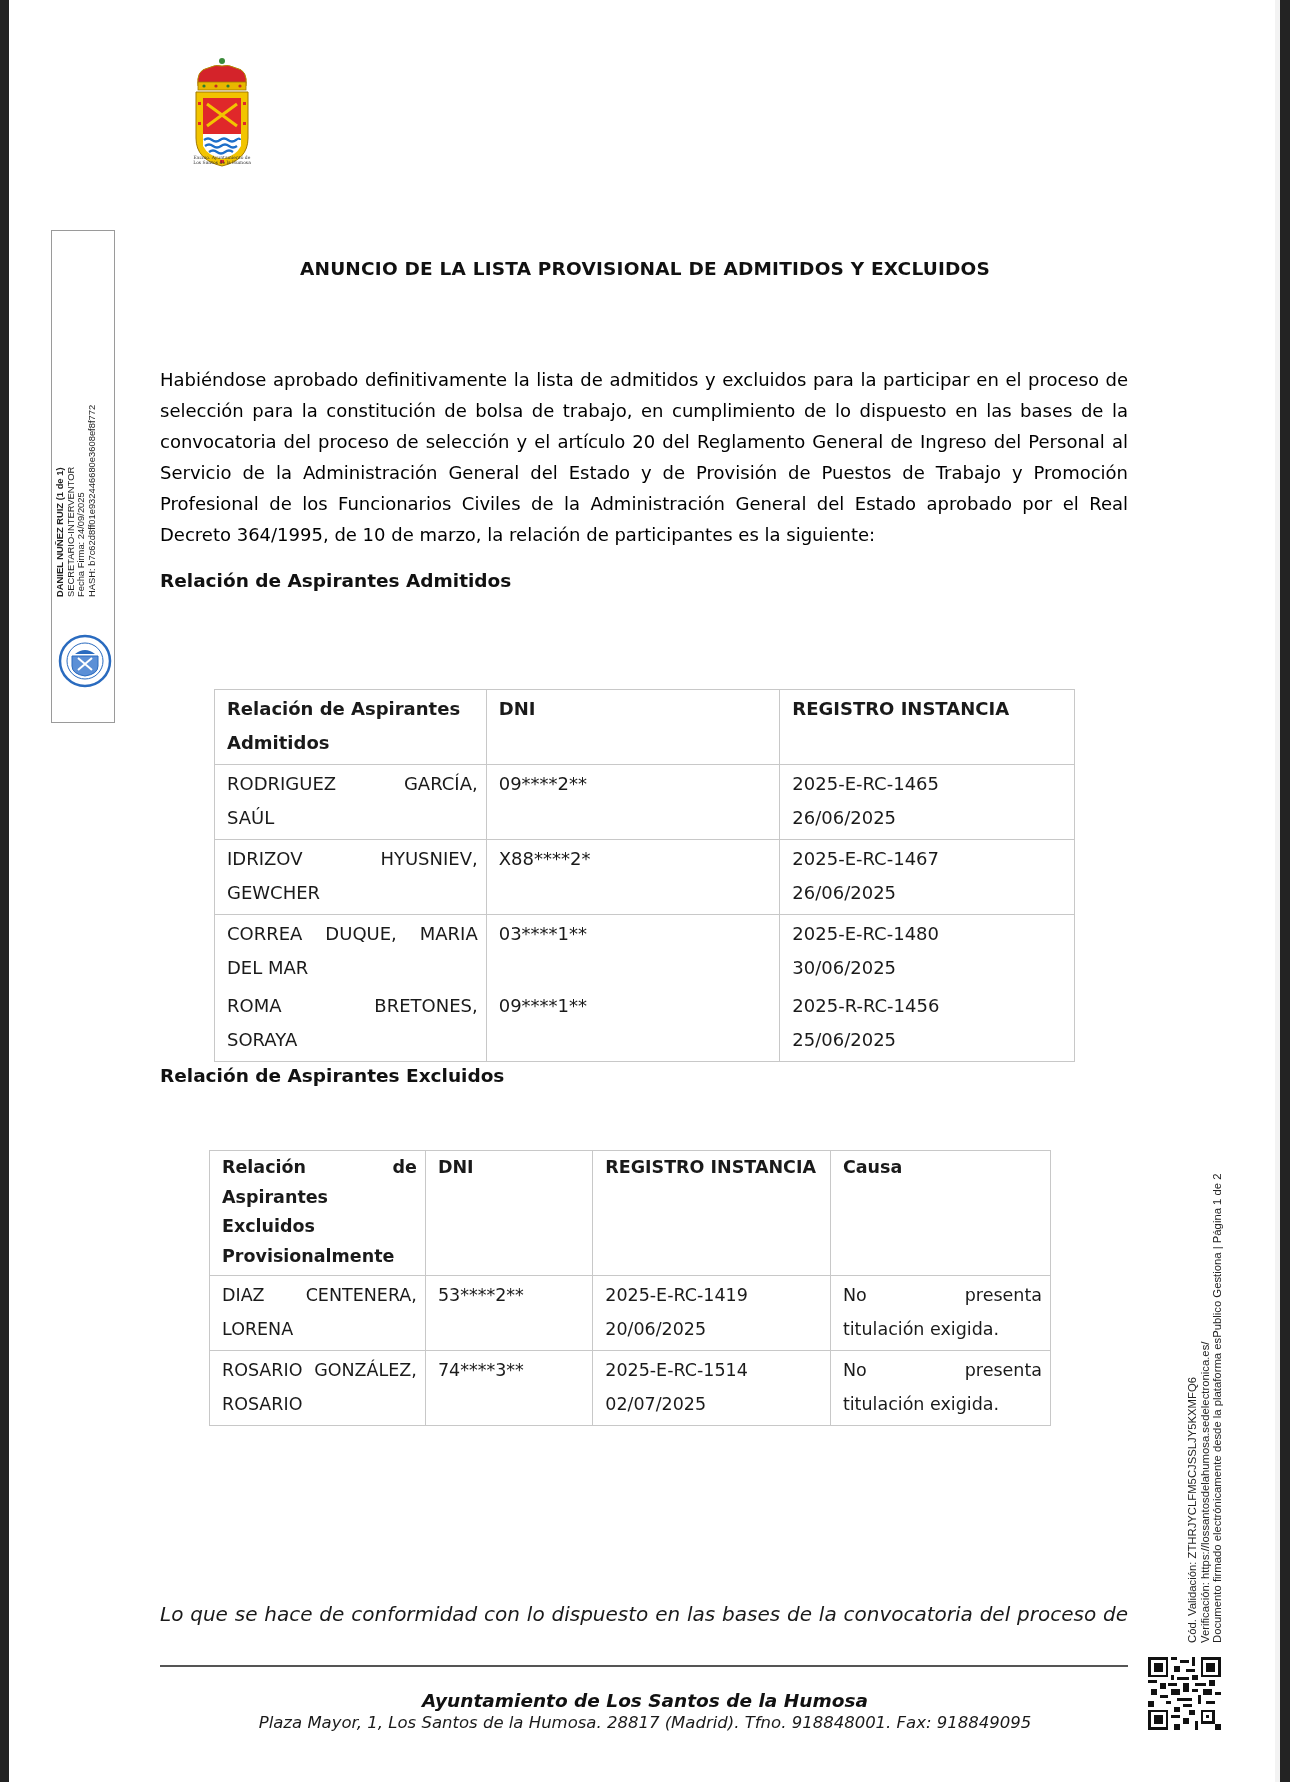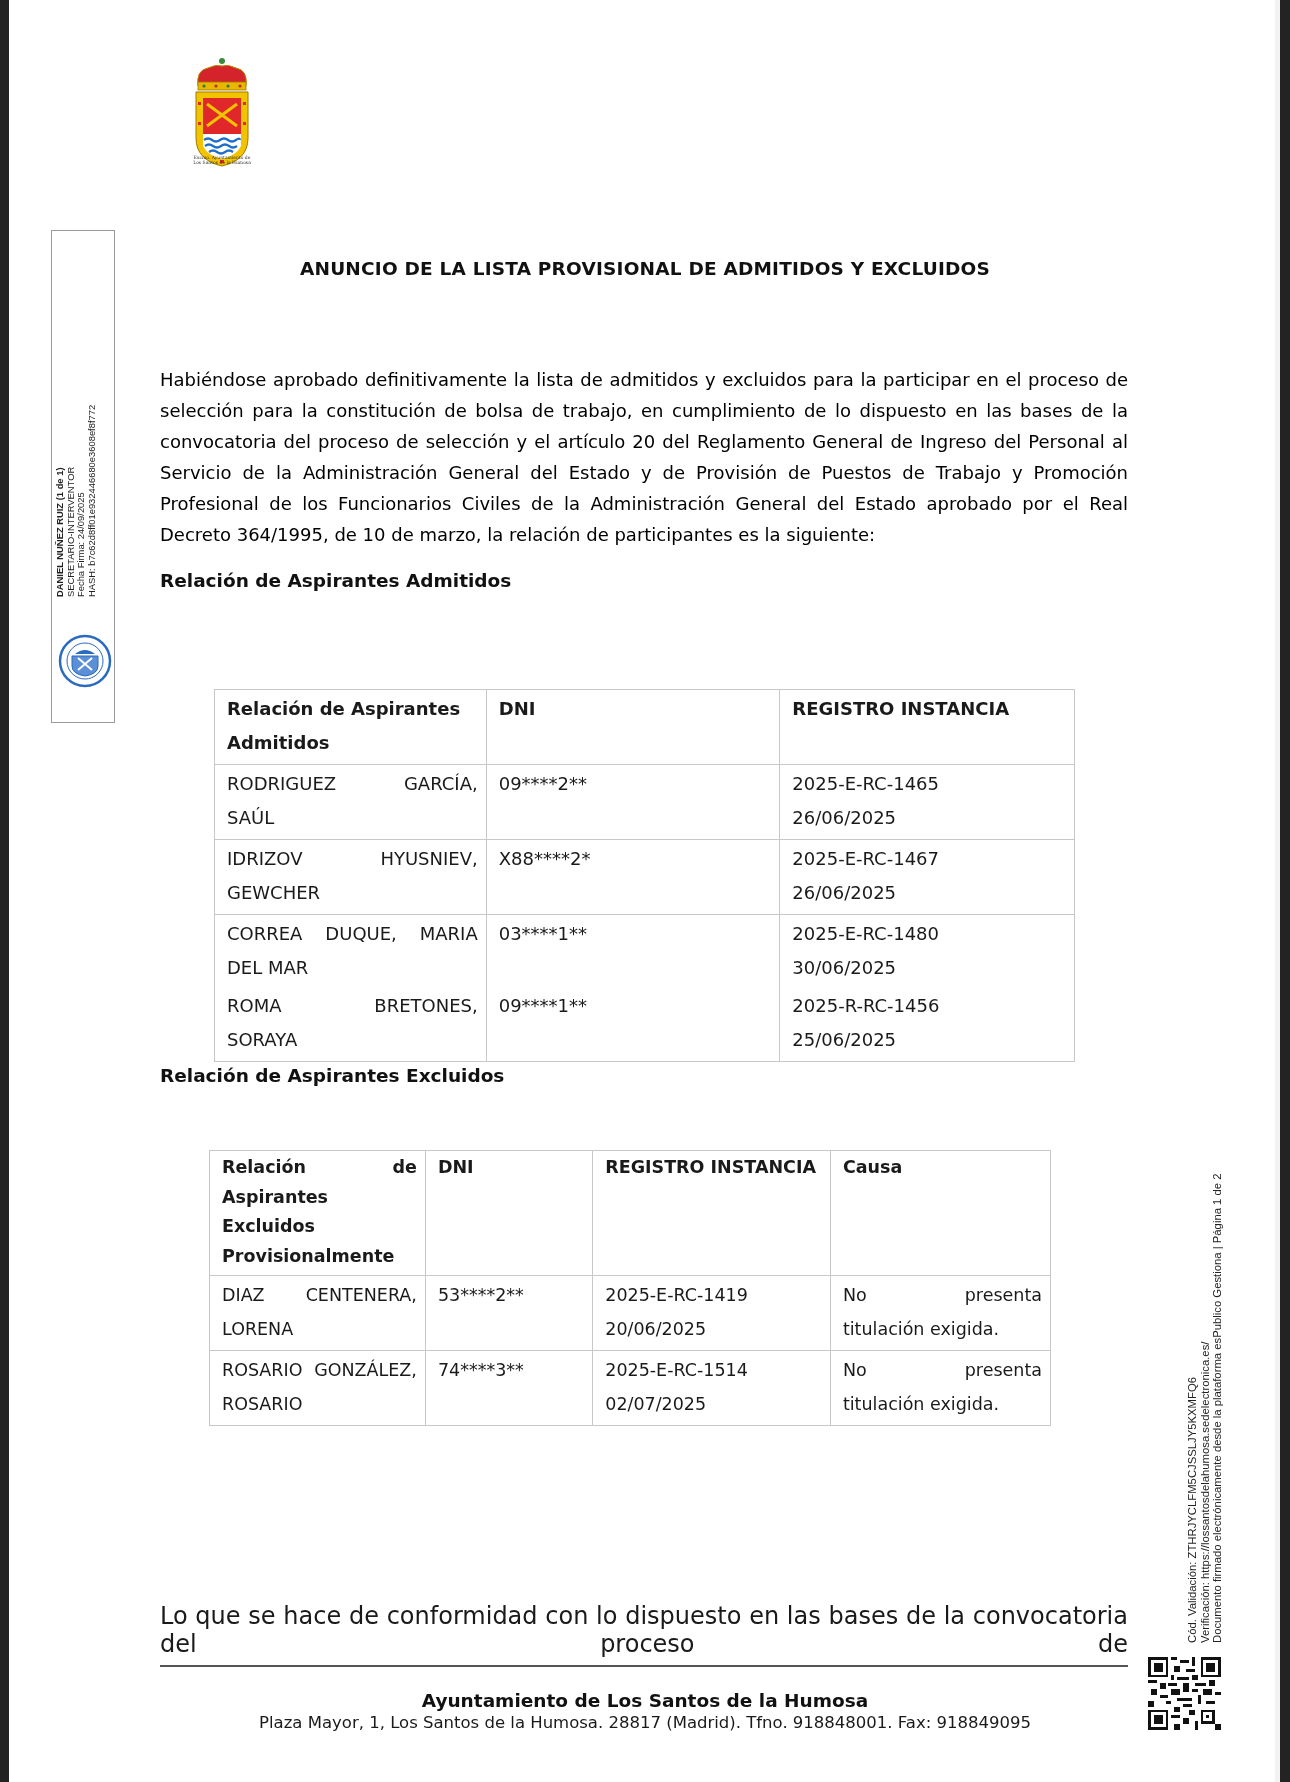--- a/index.html
+++ b/index.html
@@ -25,24 +25,24 @@
   .h2 { position:absolute; left:160px; font-weight:bold; font-size:18.5px; }
 
   table.t { position:absolute; border-collapse:collapse; font-size:18px; color:#1a1a1a; }
   table.t td { border:1px solid #c8c8c8; vertical-align:top; padding:2px 8px 4px 12px; line-height:34px; }
   table.t td.h { font-weight:bold; }
   table.t td.just { text-align:justify; text-align-last:justify; }
   table.t td .nl { text-align:left; text-align-last:left; display:block; }
   .noborder-top td { border-top:none !important; }
   .noborder-bottom td { border-bottom:none !important; }
 
-  .closing { position:absolute; left:160px; top:1602px; width:968px; font-size:24px; text-align:justify; text-align-last:justify; color:#1a1a1a; }
+  .closing { position:absolute; left:160px; top:1602px; width:968px; font-size:20px; text-align:justify; text-align-last:justify; color:#1a1a1a;font-style:italic; }
   .rule { position:absolute; left:160px; top:1665px; width:968px; height:2px; background:#555; }
-  .footer-name { position:absolute; left:0; width:1290px; top:1690px; text-align:center; font-weight:bold; font-size:18.5px; }
-  .footer-addr { position:absolute; left:0; width:1290px; top:1713px; text-align:center; font-size:16.5px; color:#1a1a1a; }
+  .footer-name { position:absolute; left:0; width:1290px; top:1690px; text-align:center; font-weight:bold; font-size:18.5px;font-style:italic; }
+  .footer-addr { position:absolute; left:0; width:1290px; top:1713px; text-align:center; font-size:16.5px; color:#1a1a1a;font-style:italic; }
 
   .right-text { position:absolute; left:1186px; top:1643px; transform-origin:0 0; transform:rotate(-90deg);
                 font-family:"Liberation Sans", sans-serif; font-size:11.3px; line-height:12.5px; white-space:nowrap; color:#222; }
   .qr { position:absolute; left:1148px; top:1657px; width:73px; height:73px; }
 </style>
 </head>
 <body>
 
 <div class="edge-left"></div>
 <div class="edge-right-shade"></div>

